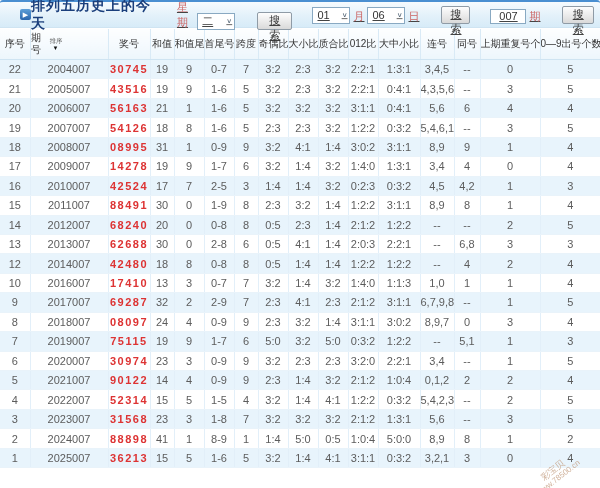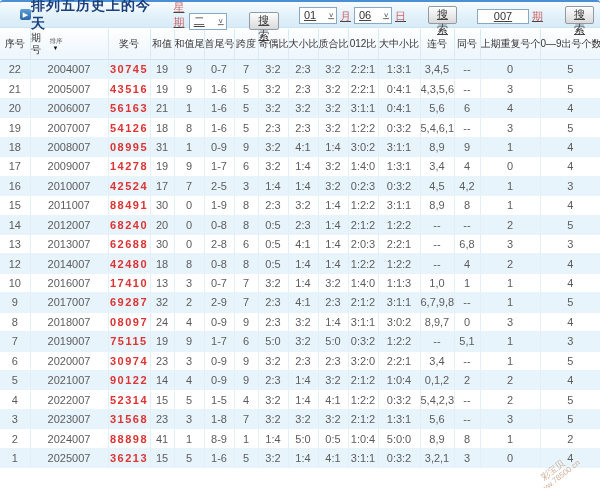--- a/index.html
+++ b/index.html
@@ -38,21 +38,21 @@
   }
   .caret{font-size:8px;color:#567;margin-left:3px;transform:scaleY(.8);}
   .btn{
     font-family:inherit;font-size:11px;color:#333;
     border:1px solid #8f9ba6;border-radius:2px;
     background:linear-gradient(180deg,#fdfdfd,#e8e8e8 60%,#d9d9d9);
     height:18px;padding:0 8px;margin-left:19px;
   }
   .issue-input{
     width:30px;height:13px;border:1px solid #89a9c2;font-size:11px;
-    color:#333;text-align:center;padding:0 10px;font-family:inherit;
+    color:#333;text-align:center;padding:0 2px;font-family:inherit;
   }
 
   
   table{
     border-collapse:collapse;table-layout:fixed;width:600px;margin-top:1px;border-radius:11px;
   }
   thead th{
     height:30px;font-size:10px;font-weight:normal;color:#333;
     background:linear-gradient(180deg,#fdfeff,#edf6fc);
     border-right:1px solid #d9eaf6;border-bottom:1px solid #cfe4f2;

